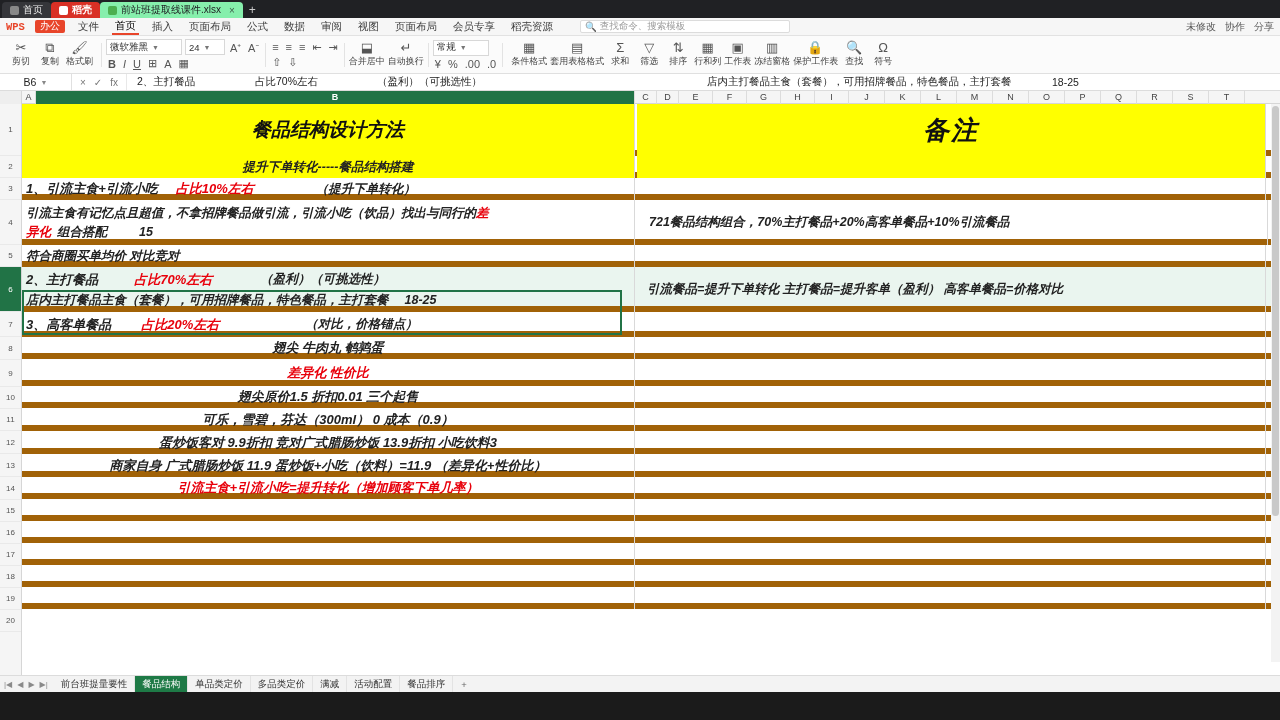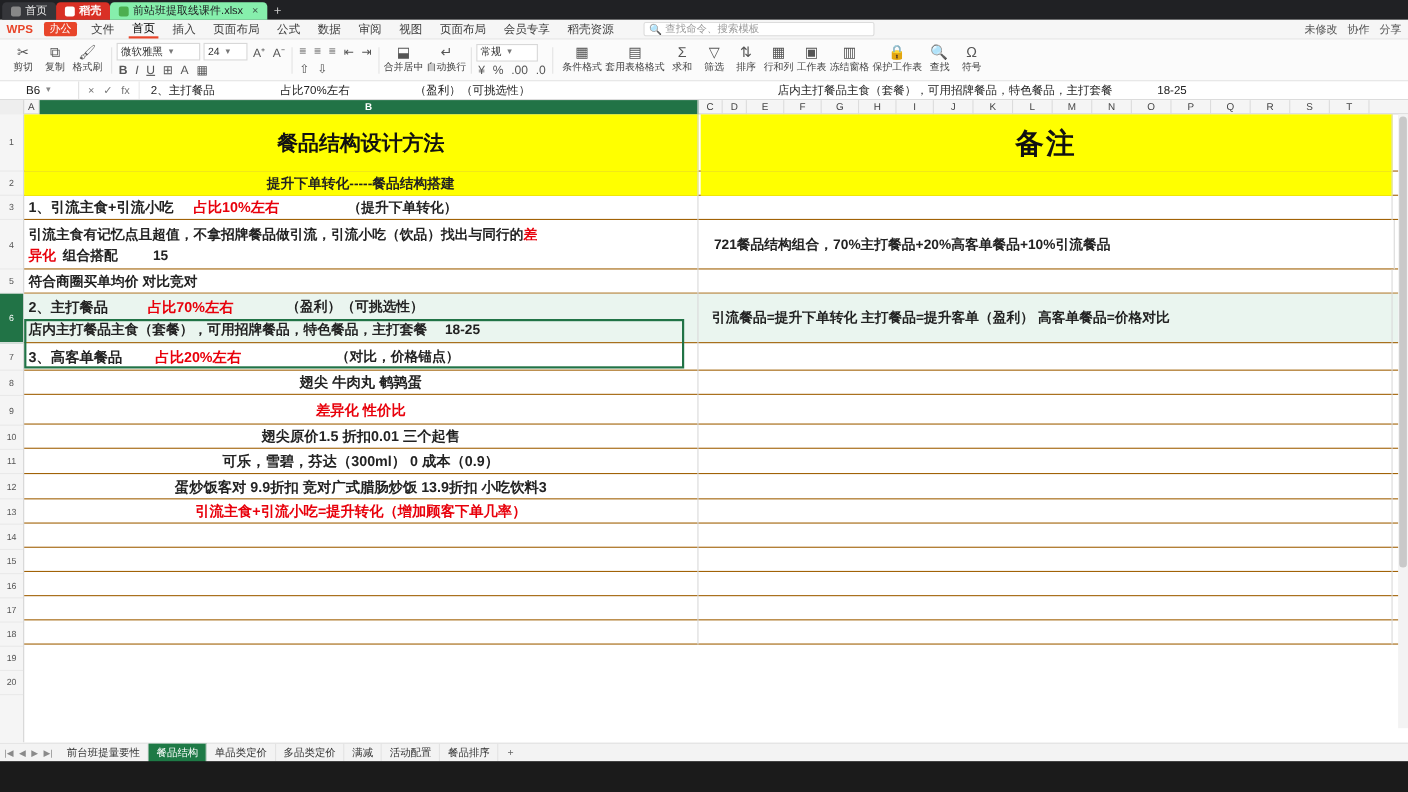--- a/index.html
+++ b/index.html
@@ -29,21 +29,21 @@
   .tab.active { background: #86efac; color: #202124; }
   .tab .favicon { width: 9px; height: 9px; border-radius: 2px; background: #4caf50; flex: 0 0 auto; display:inline-block;}
   .tab.red .favicon { background:#fff; }
   .tab.home .favicon { background:#888; }
   .tab .x { margin-left: 4px; opacity: .7; font-size: 10px; }
   .tab-plus { color: #ccc; font-size: 12px; padding: 0 6px 1px 6px; }
 
   
   .menurow {
     height: 18px; background: #f6f6f6; border-bottom: 1px solid #e2e2e2;
-    display: flex; align-items: center; gap: 10px; padding: 0 6px; font-size: 10.5px; color: #333;
+    display: flex; align-items: center; gap: 10px; padding: 0 6px; font-size: 10.5px; color: #333; font-family: Liberation Mono, monospace;
   }
   .menurow .wps { color:#e8452a; font-weight: bold; }
   .menurow .chip {
     background:#e8452a; color:#fff; border-radius:2px; padding:0 5px; font-size:10px; line-height:13px;
   }
   .menurow .item { padding: 0 3px; color:#3c3c3c; }
   .menurow .item.sel { border-bottom:2px solid #e8452a; color:#000; }
   .menurow .searchbox {
     flex: 0 0 210px; height: 13px; border: 1px solid #dcdcdc; border-radius: 2px;
     background:#fff; color:#9a9a9a; font-size:9.5px; display:flex; align-items:center; padding:0 4px; gap:3px;
@@ -90,21 +90,21 @@
   .corner { width: 22px; height:13px; border-right:1px solid #d6d6d6; background:#eee; flex:0 0 auto;}
   .ch { height:13px; border-right:1px solid #dcdcdc; display:flex; align-items:center; justify-content:center; flex:0 0 auto; }
   .ch.sel { background:#217346; color:#fff; font-weight:bold; }
 
   .body-row { display:flex; height: 571px; }
   .rowhead { width:22px; flex:0 0 auto; background:#f5f5f5; border-right:1px solid #d6d6d6; }
   .rh { font-size:8px; color:#555; text-align:center; border-bottom:1px solid #e9e9e9; display:flex; align-items:center; justify-content:center;}
   .rh.sel { background:#217346; color:#fff; }
 
   .sheet { position:relative; flex:1 1 auto; }
-  .cellrow { display:flex; border-bottom:1px solid #a16207; }
+  .cellrow { display:flex; border-bottom:6px solid #a16207;font-style:italic; }
 
   .blk { border-right:1px solid #d9d9d9; display:flex; align-items:center; overflow:hidden; }
   .center { justify-content:center; }
   .left { justify-content:flex-start; padding-left:4px; }
 
   .yellow { background:#ffff00; }
   .title-a { font-size: 19px; font-weight: bold; color:#111; }
   .title-b { font-size: 26px; font-weight: bold; color:#111; letter-spacing: 2px; }
   .red { color:#e8000b; font-weight:bold; }
   .bold { font-weight:bold; }
@@ -496,20 +496,27 @@
         </div>
 
         <div class="cellrow" style="height:23px">
           <div class="blk center" style="width:613px;height:23px">
             <span class="bold" style="font-size:13px">蛋炒饭客对 9.9折扣  竞对广式腊肠炒饭 13.9折扣 小吃饮料3</span>
           </div>
           <div class="blk" style="width:2px;height:23px;border:none"></div>
           <div class="blk" style="width:629px;height:23px"></div>
         </div>
 
+        <div class="cellrow" style="height:23px">
+          <div class="blk center" style="width:613px;height:23px">
+            <span class="bold" style="font-size:13px">商家自身   广式腊肠炒饭  11.9    蛋炒饭+小吃（饮料）=11.9    （差异化+性价比）</span>
+          </div>
+          <div class="blk" style="width:2px;height:23px;border:none"></div>
+          <div class="blk" style="width:629px;height:23px"></div>
+        </div>
 
         <div class="cellrow" style="height:22px">
           <div class="blk center" style="width:613px;height:22px">
             <span class="red" style="font-size:13px">引流主食+引流小吃=提升转化（增加顾客下单几率）</span>
           </div>
           <div class="blk" style="width:2px;height:22px;border:none"></div>
           <div class="blk" style="width:629px;height:22px"></div>
         </div>
 
         <div class="cellrow" style="height:22px">

